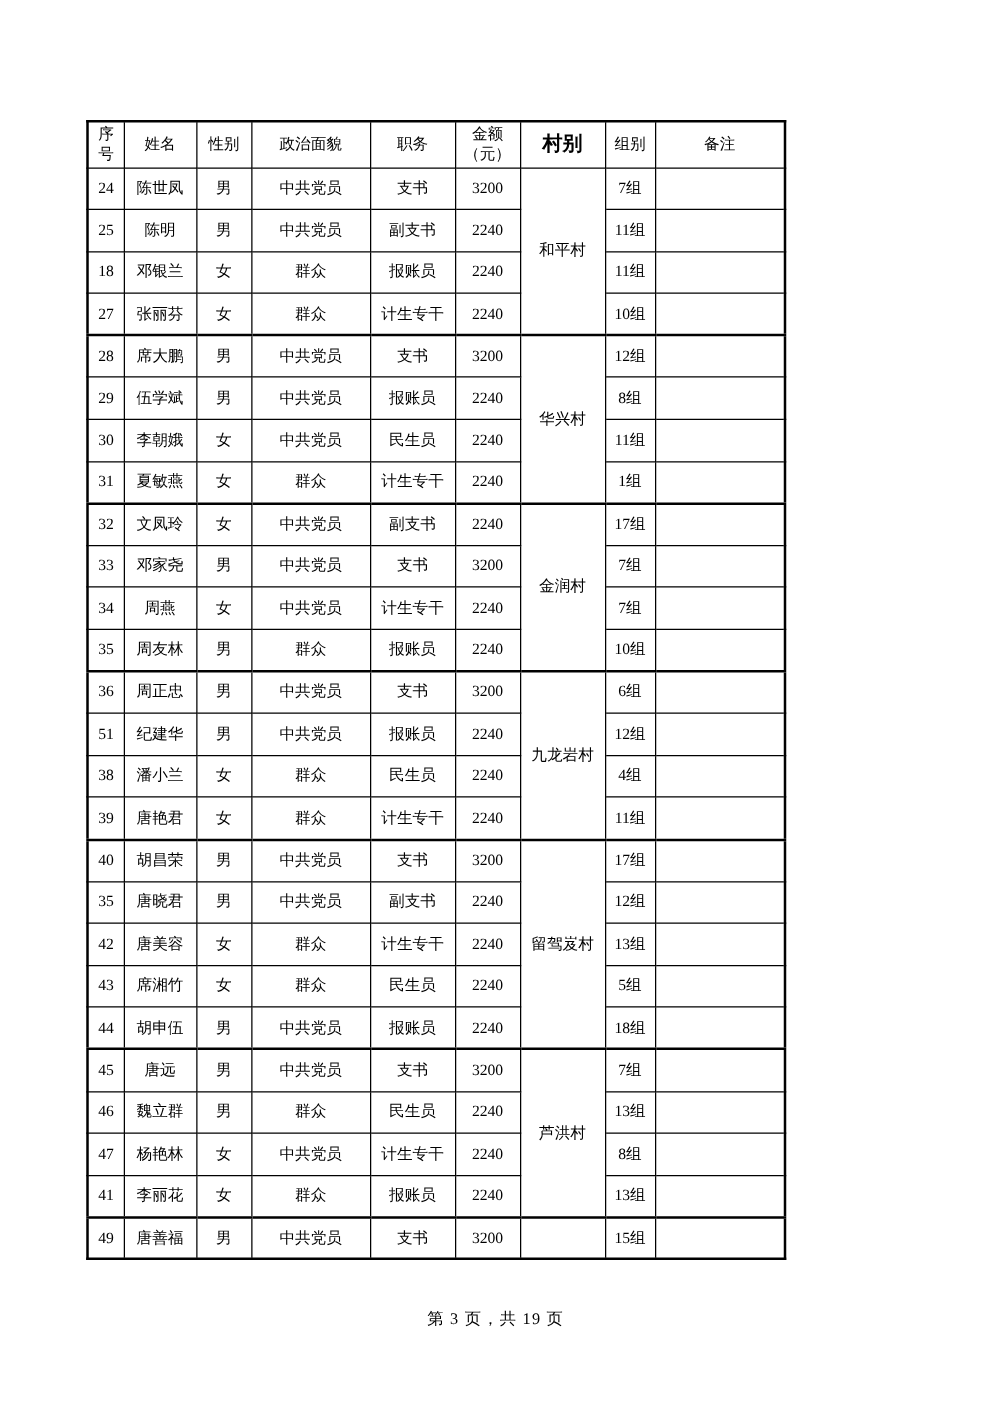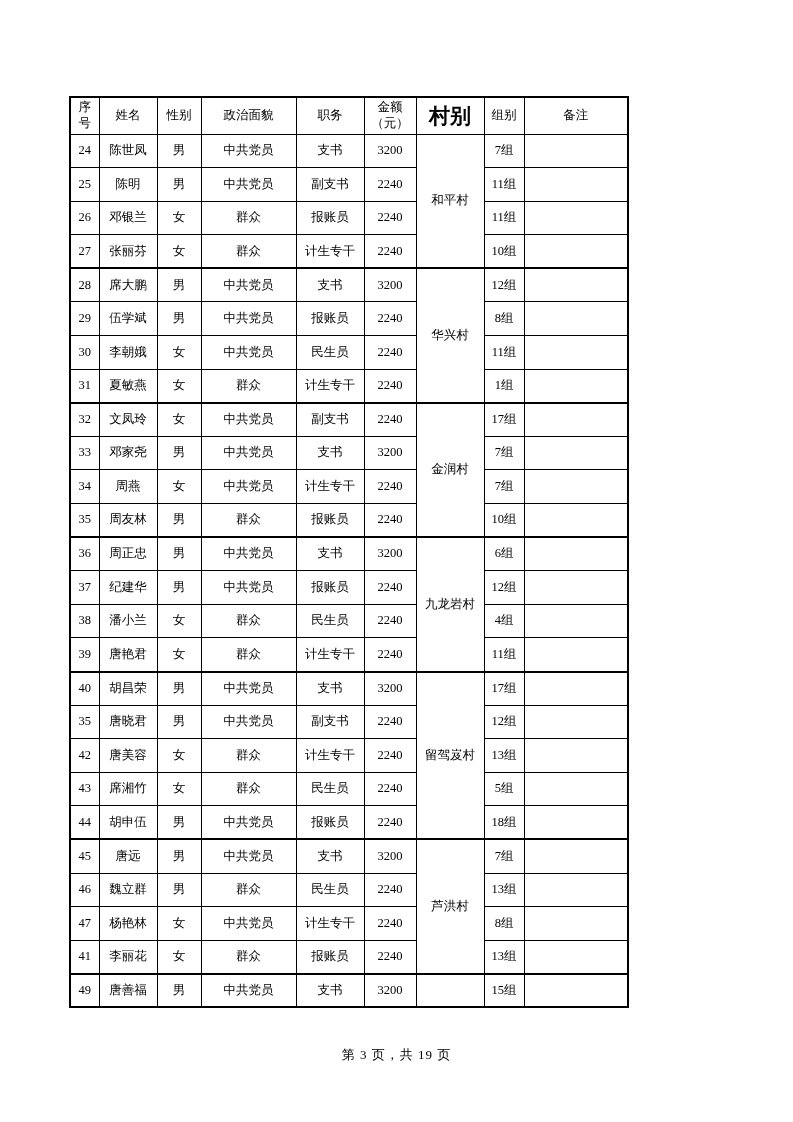--- a/index.html
+++ b/index.html
@@ -39,21 +39,21 @@
     line-height: 1.25;
     overflow: hidden;
     white-space: pre-line;
   }
   table.roster thead tr { height: 37px; }
   table.roster tbody tr { height: 33.6px; }
   table.roster th {
     font-weight: normal;
   }
   table.roster th.village-header {
-    font-size: 21px;
+    font-size: 16px;
     font-weight: bold;
     font-family: "Liberation Sans", "DejaVu Sans", sans-serif;
   }
   
   col.c-no       { width: 29px; }
   col.c-name     { width: 58px; }
   col.c-gender   { width: 44px; }
   col.c-political{ width: 95px; }
   col.c-position { width: 68px; }
   col.c-amount   { width: 52px; }
@@ -126,21 +126,21 @@
           <td>25</td>
           <td>陈明</td>
           <td>男</td>
           <td>中共党员</td>
           <td>副支书</td>
           <td>2240</td>
           <td>11组</td>
           <td></td>
         </tr>
         <tr>
-          <td>26</td>
+          <td>18</td>
           <td>邓银兰</td>
           <td>女</td>
           <td>群众</td>
           <td>报账员</td>
           <td>2240</td>
           <td>11组</td>
           <td></td>
         </tr>
         <tr>
           <td>27</td>
@@ -239,21 +239,21 @@
           <td>周正忠</td>
           <td>男</td>
           <td>中共党员</td>
           <td>支书</td>
           <td>3200</td>
           <td class="village-cell" rowspan="4">九龙岩村</td>
           <td>6组</td>
           <td></td>
         </tr>
         <tr>
-          <td>37</td>
+          <td>51</td>
           <td>纪建华</td>
           <td>男</td>
           <td>中共党员</td>
           <td>报账员</td>
           <td>2240</td>
           <td>12组</td>
           <td></td>
         </tr>
         <tr>
           <td>38</td>

